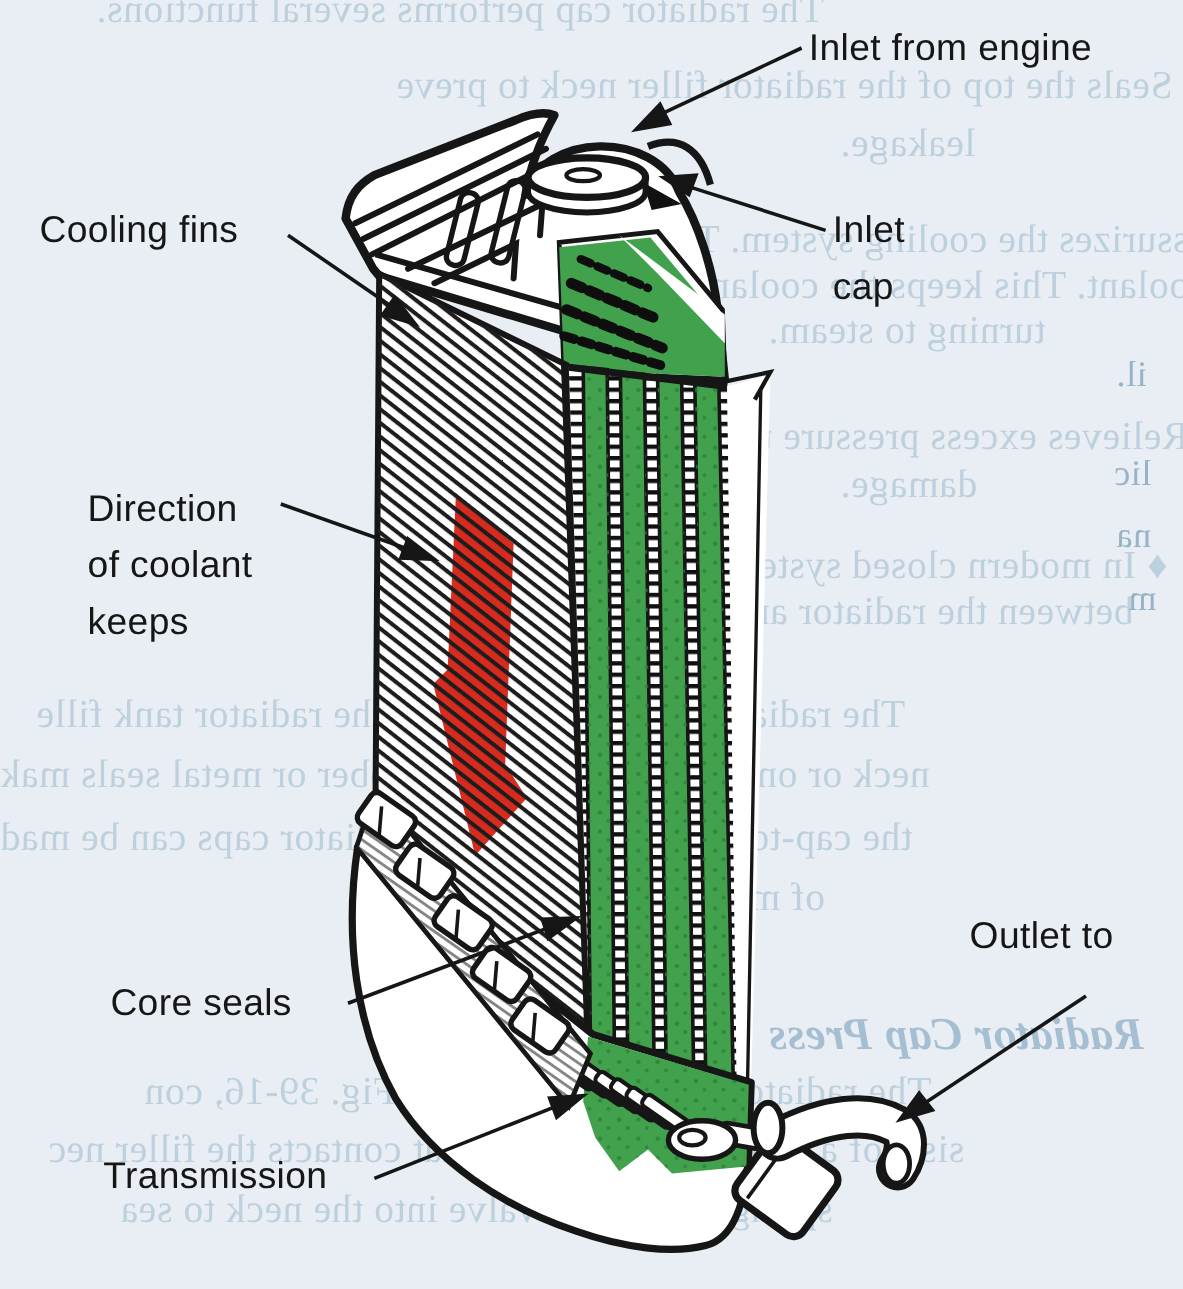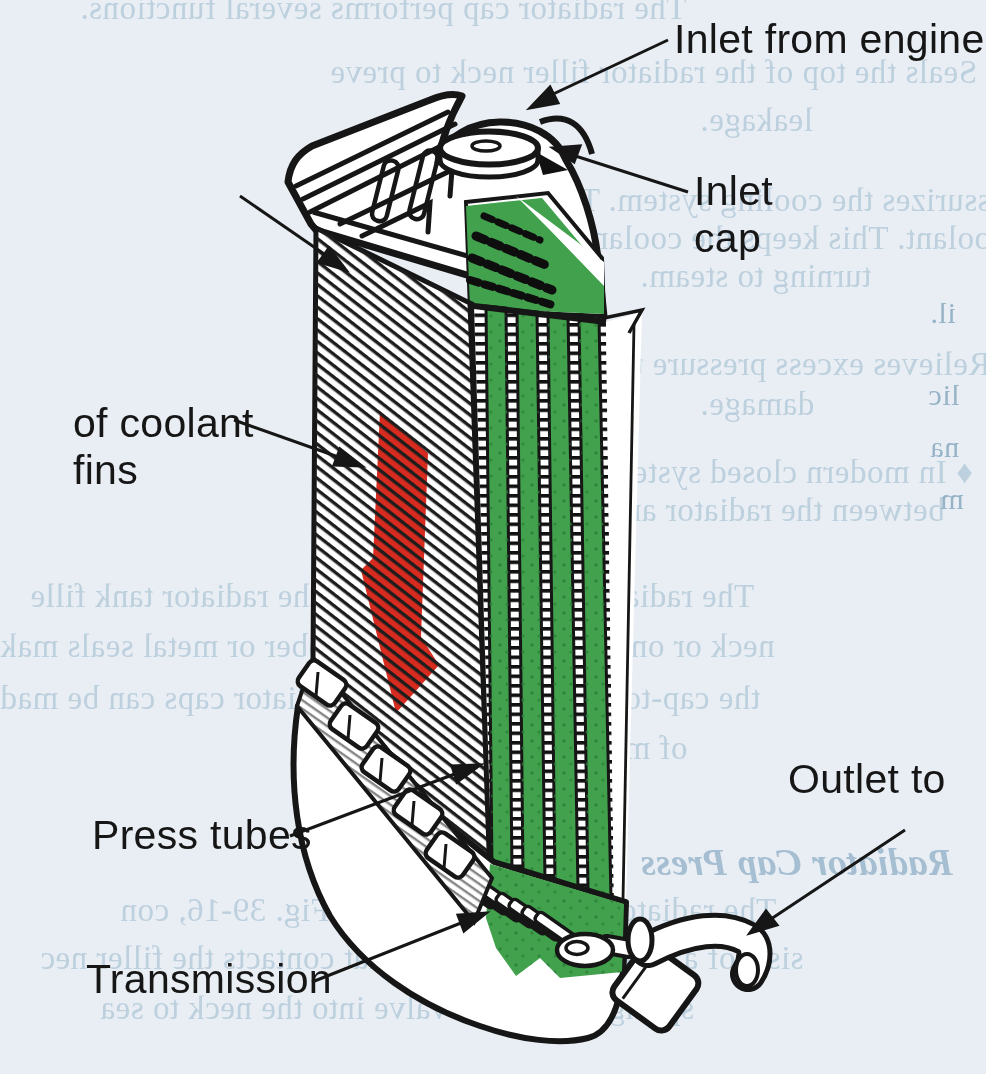--- a/index.html
+++ b/index.html
@@ -7,21 +7,21 @@
         font-family:"Liberation Sans",sans-serif;}
   
   .bleed{position:absolute;transform:scaleX(-1);white-space:nowrap;
          font-family:"Liberation Serif",serif;font-size:33px;color:rgba(128,166,190,0.42);
          letter-spacing:.5px;z-index:1;}
   .bleed.head{font-style:italic;font-weight:bold;font-size:38px;color:rgba(110,152,180,0.55);}
   .bleed.frag{font-size:30px;color:rgba(95,140,168,0.6);}
   
   #fig{position:absolute;left:0;top:0;z-index:2;}
   
-  .lbl{position:absolute;z-index:3;font-size:41px;color:#161616;line-height:47px;
+  .lbl{position:absolute;z-index:3;font-size:31px;color:#161616;line-height:47px;
        letter-spacing:.3px;white-space:nowrap;}
 </style>
 </head>
 <body>
 
 <div id="scan">
 
   <div class="bleed" style="left:80px;top:-10px">The radiator cap performs several functions.</div>
   <div class="bleed" style="left:330px;top:54px">♦   Seals the top of the radiator filler neck to preve</div>
   <div class="bleed" style="left:700px;top:102px">leakage.</div>
@@ -202,24 +202,26 @@
       <path d="M905,830 L768,921" fill="none"></path>
       <polygon points="750,933 766,911 777,925"></polygon>
     </g>
   </svg>
 
   <div class="lbl" style="left:674px;top:16px">Inlet from engine</div>
   <div class="lbl" style="left:694px;top:168px">
     <div>Inlet</div>
     <div>cap</div>
   </div>
+  <div class="lbl" style="left:33px;top:168px">Cooling fins</div>
   <div class="lbl" style="left:73px;top:400px">
+    <div>Direction</div>
     <div>of coolant</div>
-    <div>fins</div>
-  </div>
-  <div class="lbl" style="left:92px;top:812px">Press tubes</div>
+    <div>keeps</div>
+  </div>
+  <div class="lbl" style="left:92px;top:812px">Core seals</div>
   <div class="lbl" style="left:86px;top:956px">
     <div>Transmission</div>
   </div>
-  <div class="lbl" style="left:788px;top:756px">
+  <div class="lbl" style="left:808px;top:756px">
     <div>Outlet to</div>
   </div>
 </div>
 
 </body></html>

